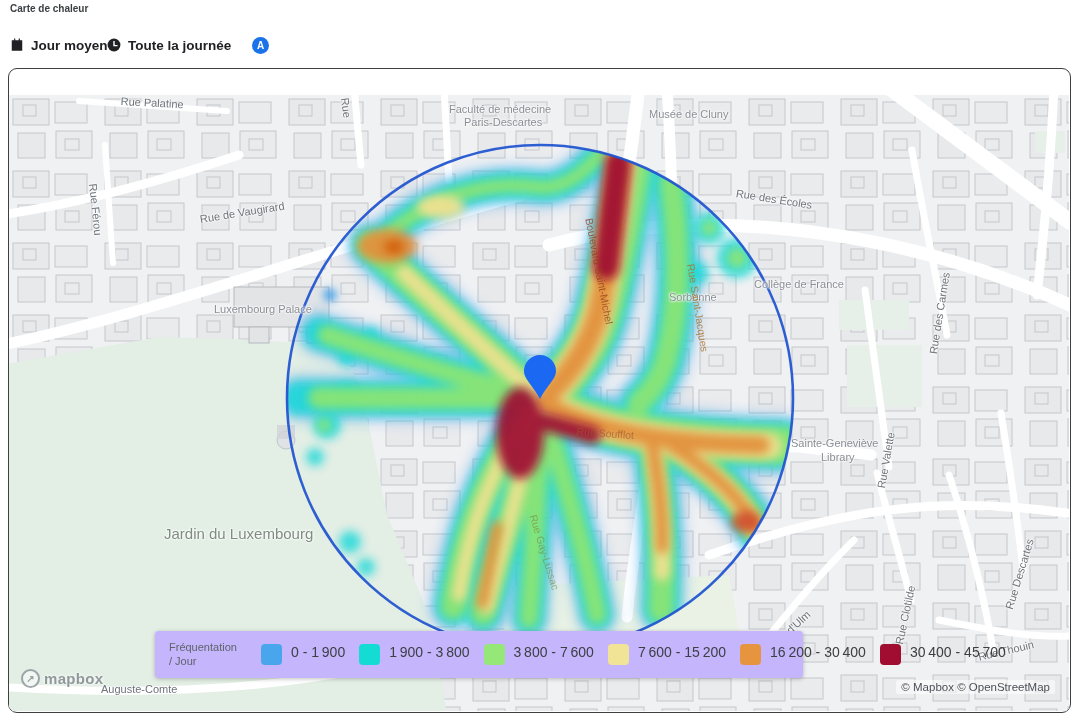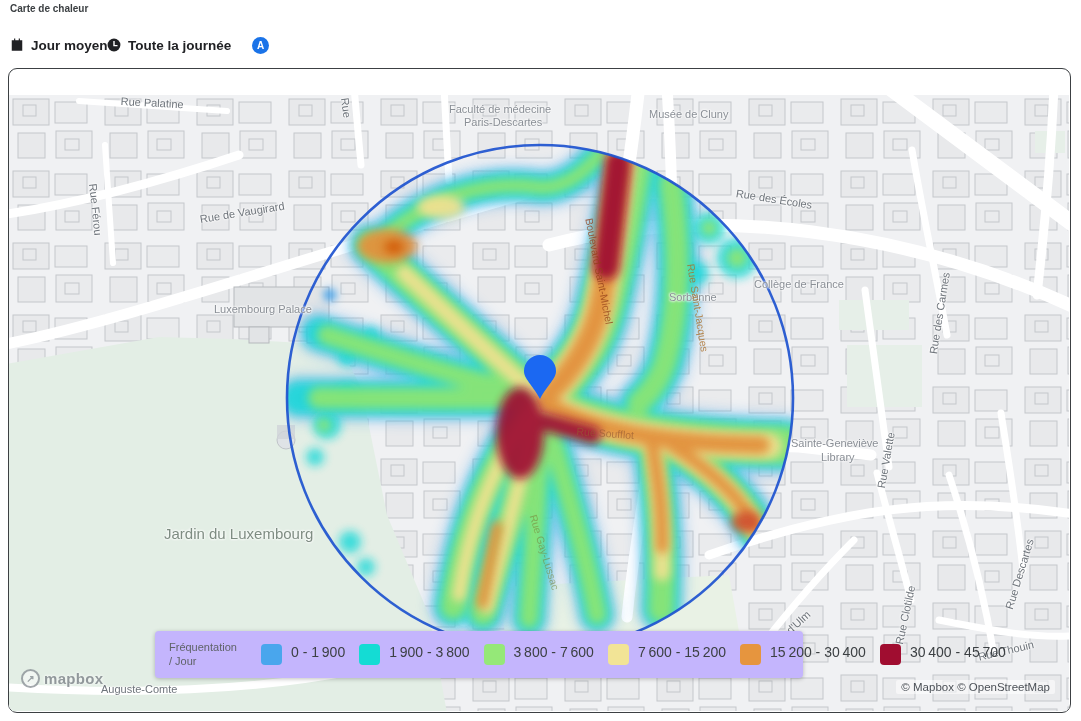--- a/index.html
+++ b/index.html
@@ -296,21 +296,21 @@
       <div class="legend-item">
         <span class="swatch" style="background: rgb(149, 232, 120);"></span>
         <span class="legend-label">3 800 - 7 600</span>
       </div>
       <div class="legend-item">
         <span class="swatch" style="background: rgb(242, 228, 150);"></span>
         <span class="legend-label">7 600 - 15 200</span>
       </div>
       <div class="legend-item">
         <span class="swatch" style="background: rgb(230, 149, 62);"></span>
-        <span class="legend-label">15 200 - 30 400</span>
+        <span class="legend-label">16 200 - 30 400</span>
       </div>
       <div class="legend-item">
         <span class="swatch" style="background: rgb(160, 13, 48);"></span>
         <span class="legend-label">30 400 - 45 700</span>
       </div>
     </div>
 
     <a class="mapbox-logo">
       <span class="ring">↗</span>
       <span class="word">mapbox</span>

